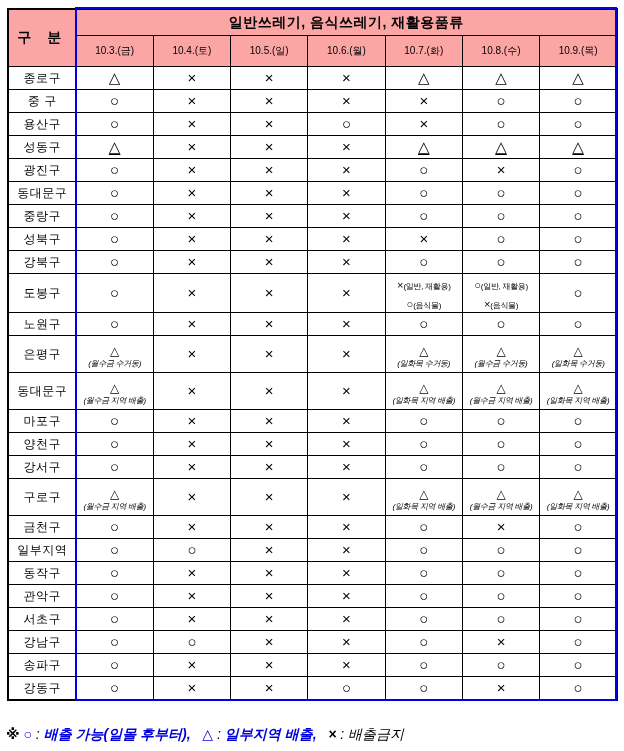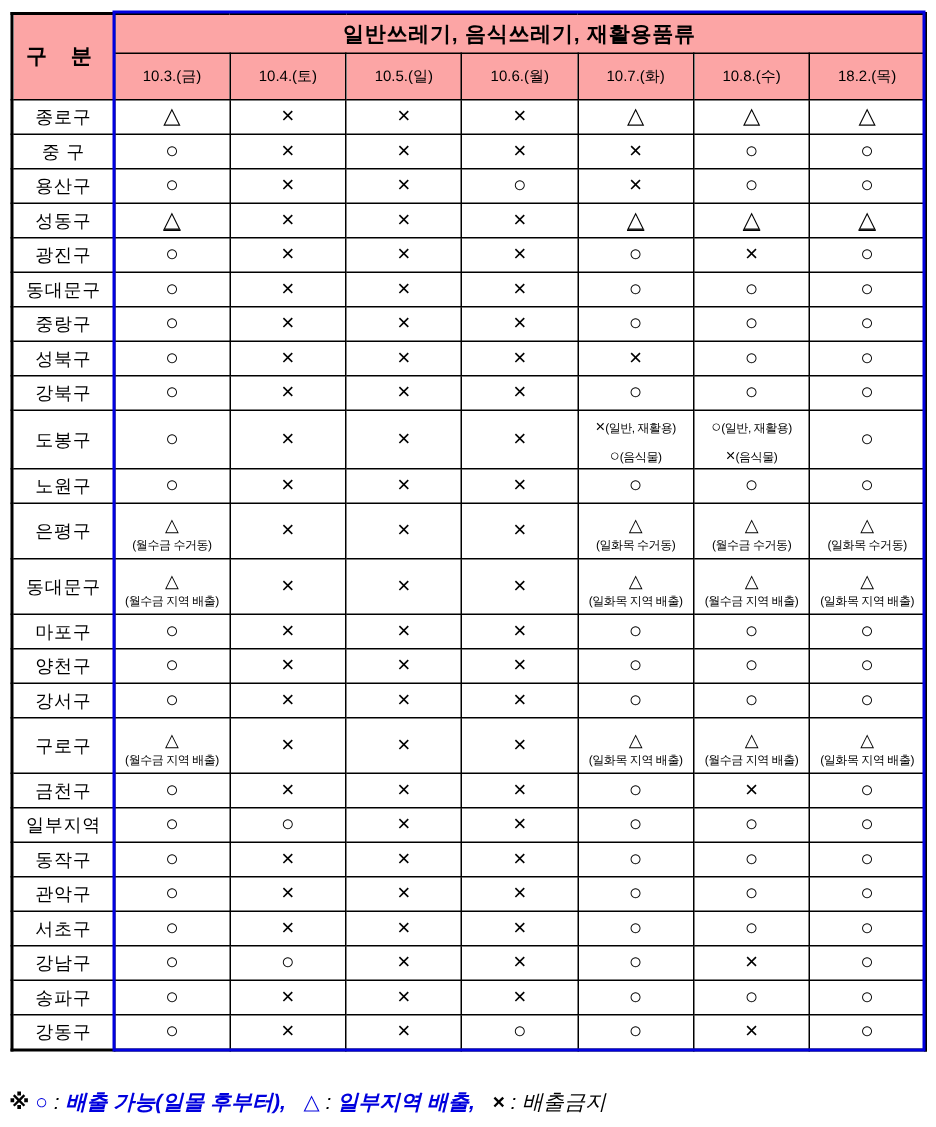--- a/index.html
+++ b/index.html
@@ -11,21 +11,21 @@
   thead th{background:#fca5a5;font-weight:bold;}
   th.title-cell{font-size:14px;height:25px;letter-spacing:0.5px;}
   th.corner-cell{font-size:14px;letter-spacing:6px;}
   th.date-cell{font-size:10px;font-weight:normal;height:30px;}
   td.district{font-size:12px;background:#fff;letter-spacing:0.5px;}
   tr.std{height:23px;padding-left:28px;}
   tr.tall{height:37px;margin-left:16px;}
   .sym{font-size:15px;line-height:1;display:inline-block;}
   .sym.u{text-decoration:underline;text-underline-offset:2px;}
   .sym.small{font-size:12px;}
-  .note{font-size:8px;line-height:1.15;letter-spacing:-0.3px;white-space:nowrap;display:block;}
+  .note{font-size:8px;line-height:1.15;letter-spacing:-0.3px;white-space:nowrap;display:block;font-style:italic;}
   .mline{line-height:1.2;white-space:nowrap;}
   .msym{font-size:11px;}
   .mnote{font-size:8px;letter-spacing:-0.3px;}
   .blue-frame{position:absolute;border:2px solid #0000e0;pointer-events:none;box-sizing:border-box;}
   .legend{position:absolute;left:6px;top:726px;font-size:14px;white-space:nowrap;font-style:italic;}
   .legend span{vertical-align:baseline;}
 </style>
 </head>
 <body>
 
@@ -47,21 +47,21 @@
         <th class="corner-cell" rowspan="2">구  분</th>
         <th class="title-cell" colspan="7">일반쓰레기,  음식쓰레기,  재활용품류</th>
       </tr>
       <tr id="date-row">
           <th class="date-cell">10.3.(금)</th>
           <th class="date-cell">10.4.(토)</th>
           <th class="date-cell">10.5.(일)</th>
           <th class="date-cell">10.6.(월)</th>
           <th class="date-cell">10.7.(화)</th>
           <th class="date-cell">10.8.(수)</th>
-          <th class="date-cell">18.2.(목)</th>
+          <th class="date-cell">10.9.(목)</th>
         </tr>
     </thead>
     <tbody id="tbody">
         <tr class="std">
           <td class="district">종로구</td>
           <td><span class="sym">△</span></td>
           <td><span class="sym">×</span></td>
           <td><span class="sym">×</span></td>
           <td><span class="sym">×</span></td>
           <td><span class="sym">△</span></td>

